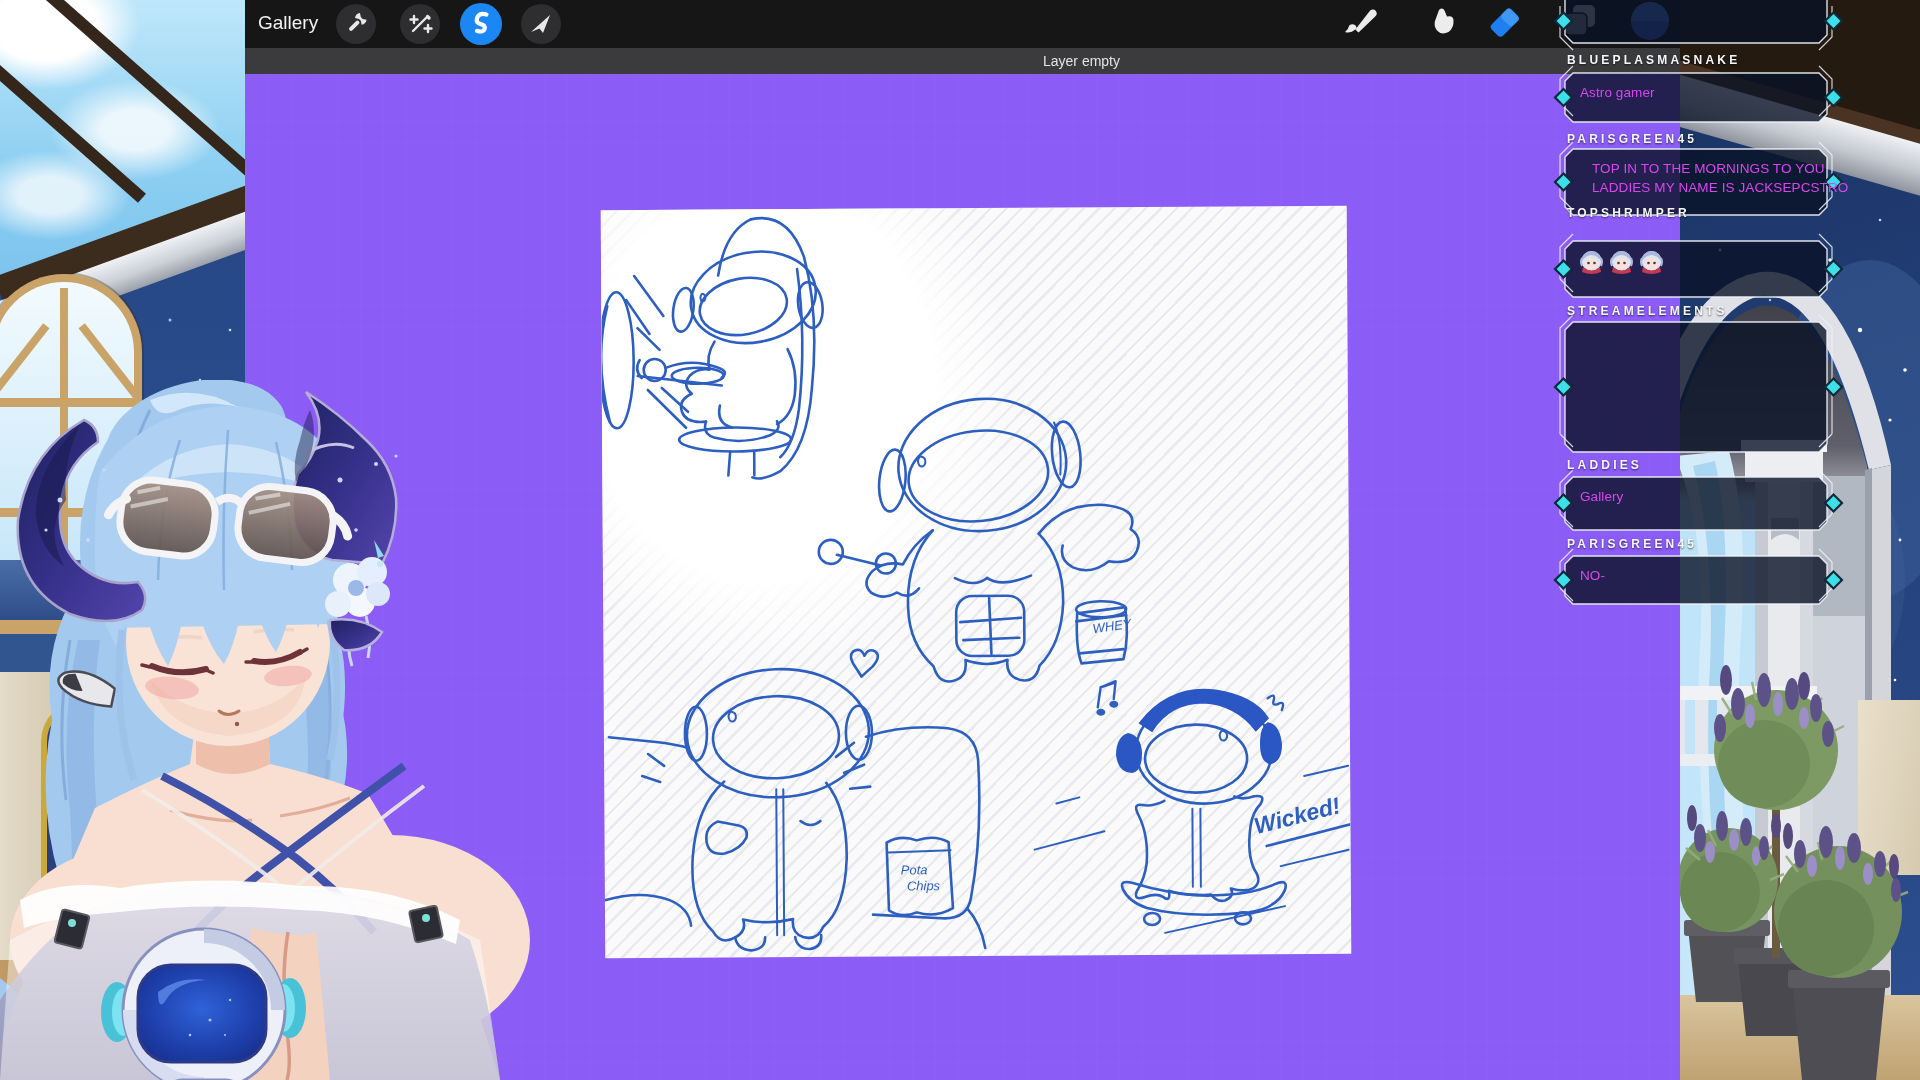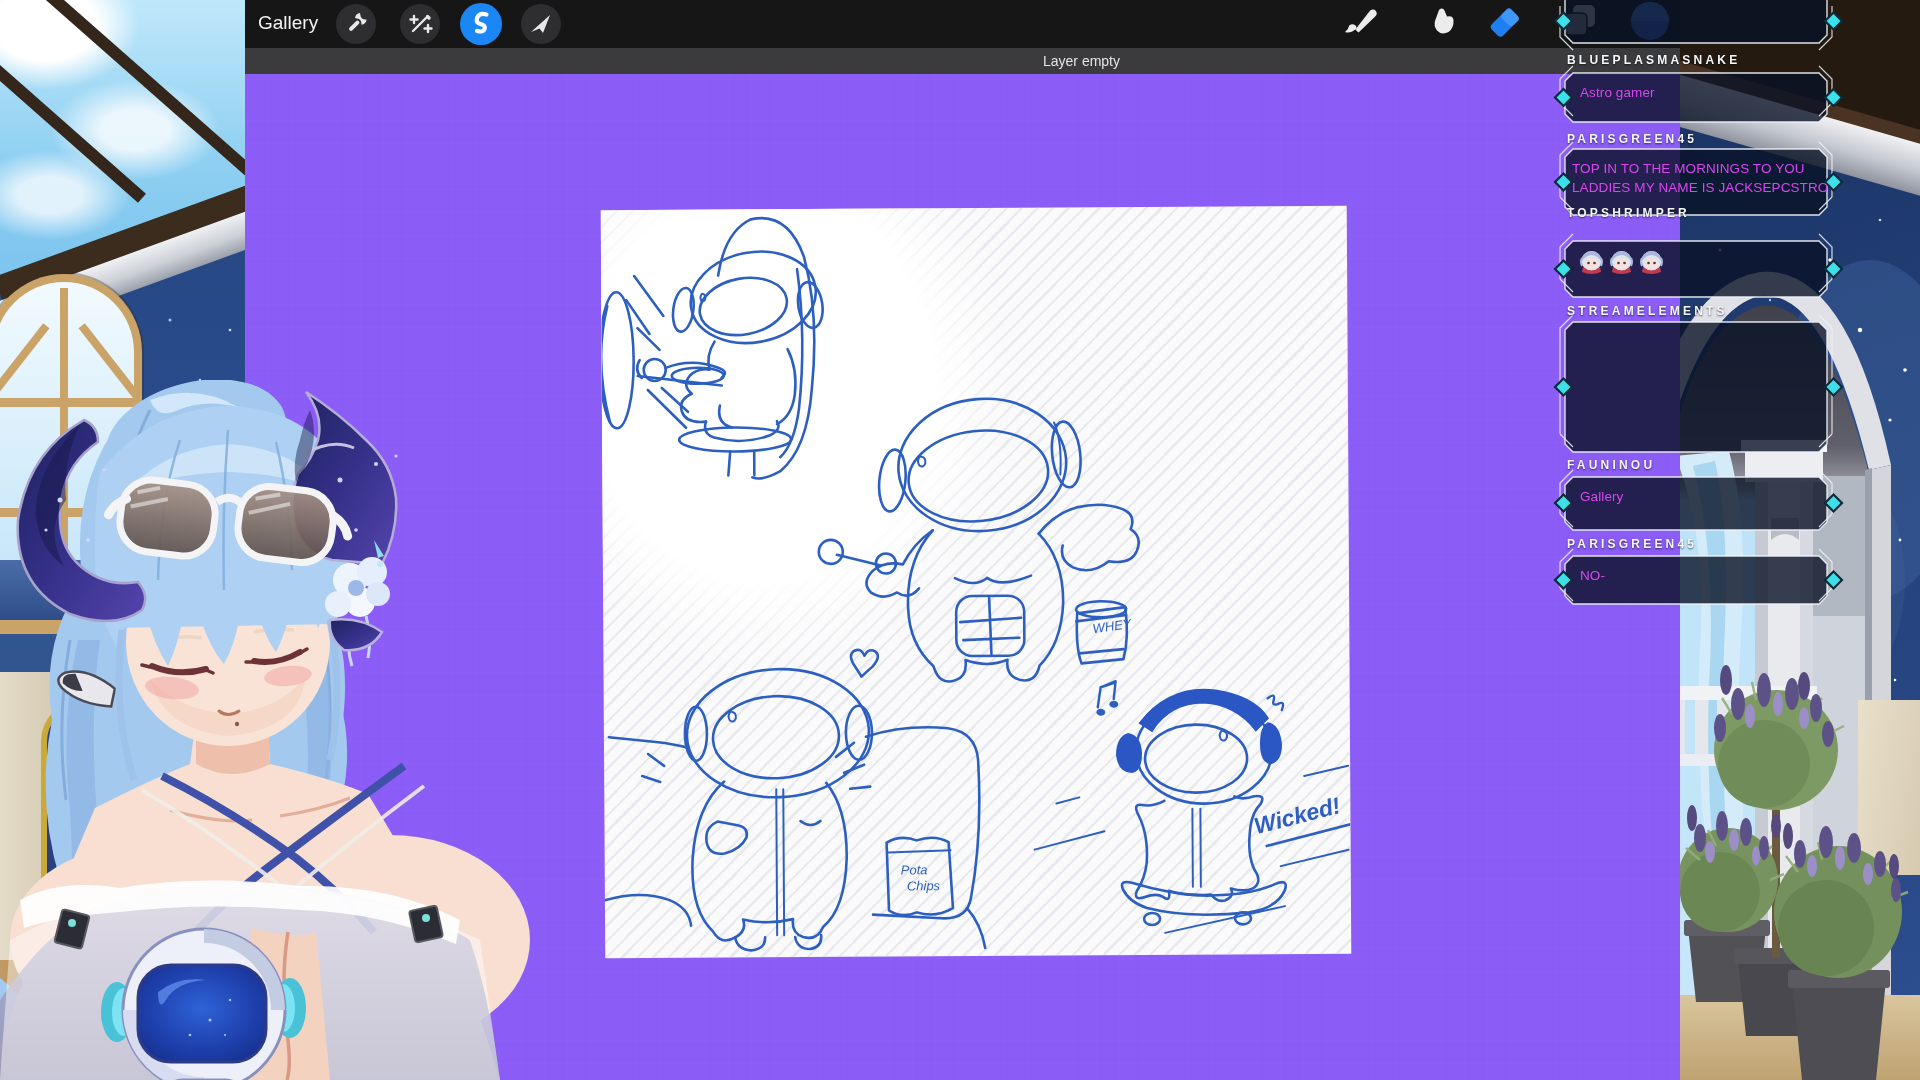--- a/index.html
+++ b/index.html
@@ -582,22 +582,22 @@
             <circle cx="14.5" cy="13" r="1.3" fill="#50354a"></circle>
           <path d="M 2 8 q -2 4 0 8 M 21 8 q 2 4 0 8" stroke="#aab8dc" stroke-width="2" fill="none"></path>
         </g>
         <use href="#emote" x="30" y="0"></use>
         <use href="#emote" x="60" y="0"></use>
       </g>
     </svg>
     <div class="uname" style="left:27px;top:53px;">BLUEPLASMASNAKE</div>
     <div class="msg" style="left:40px;top:83px;">Astro gamer</div>
     <div class="uname" style="left:27px;top:132px;">PARISGREEN45</div>
-    <div class="msg" style="left:32px;top:159px;white-space:nowrap;">TOP IN TO THE MORNINGS TO YOU<br>LADDIES MY NAME IS JACKSEPCSTRO</div>
+    <div class="msg" style="left:52px;top:159px;white-space:nowrap;">TOP IN TO THE MORNINGS TO YOU<br>LADDIES MY NAME IS JACKSEPCSTRO</div>
     <div class="uname" style="left:27px;top:206px;">TOPSHRIMPER</div>
     <div class="uname" style="left:27px;top:304px;">STREAMELEMENTS</div>
-    <div class="uname" style="left:27px;top:458px;">FAUNINOU</div>
+    <div class="uname" style="left:27px;top:458px;">LADDIES</div>
     <div class="msg" style="left:40px;top:487px;">Gallery</div>
     <div class="uname" style="left:27px;top:537px;">PARISGREEN45</div>
     <div class="msg" style="left:40px;top:566px;">NO-</div>
   </div>
 
 </div>
 
 </body></html>

